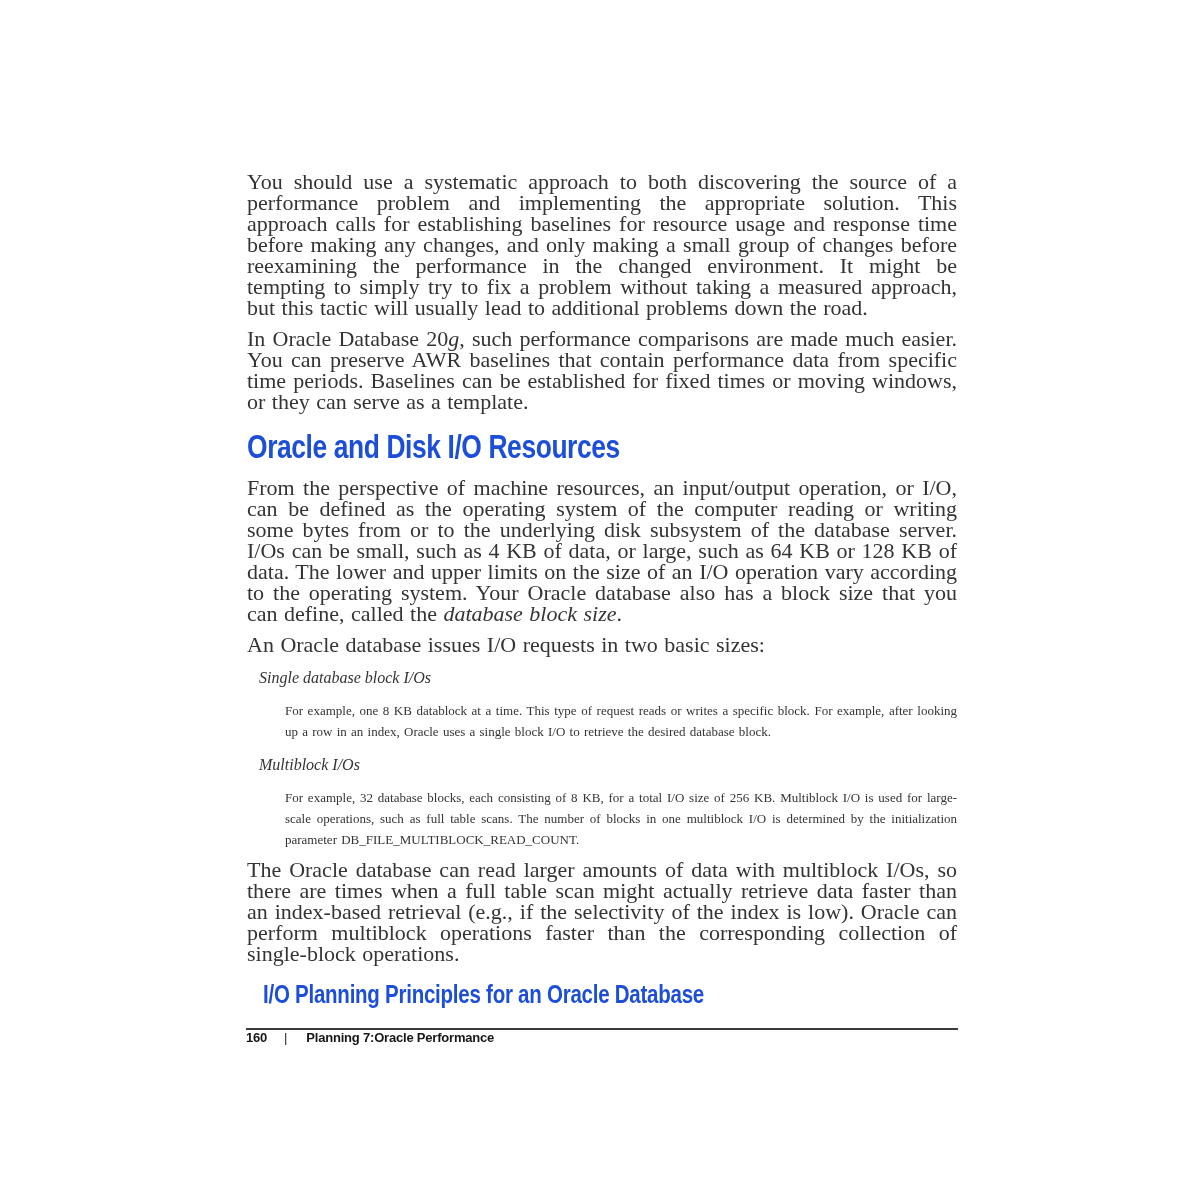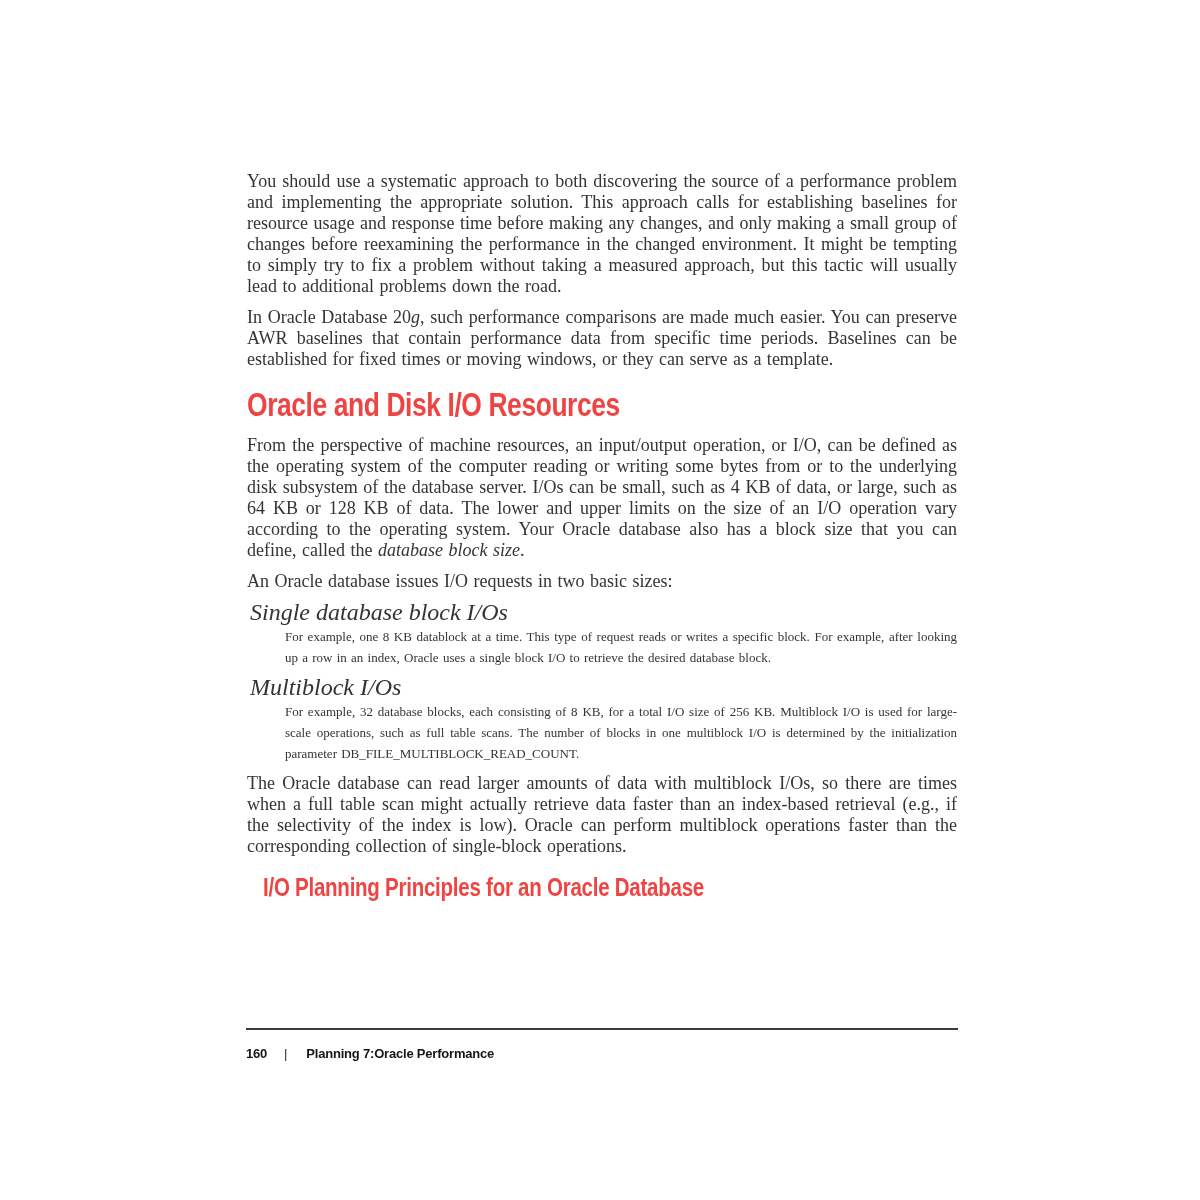--- a/index.html
+++ b/index.html
@@ -15,30 +15,30 @@
     font-family: "Liberation Serif", serif;
   }
   .content {
     position: absolute;
     left: 247px;
     top: 171px;
     width: 710px;
     color: #343434;
   }
   p.body-para {
-    font-size: 18px;
+    font-size: 22px;
     line-height: 21px;
     text-align: justify;
     margin: 0 0 10px 0;
     word-spacing: 1px;
   }
   h1.sec-heading, h2.sub-heading {
     font-family: "Liberation Sans", sans-serif;
     font-weight: bold;
-    color: #ef4444;
+    color: #1d4ed8;
     margin: 0;
   }
   h1.sec-heading {
     margin: 17px 0 12px 0;
     height: 36px;
   }
   h1.sec-heading .squeeze {
     display: inline-block;
     font-size: 33px;
     line-height: 36px;
@@ -54,39 +54,39 @@
   h2.sub-heading .squeeze {
     display: inline-block;
     font-size: 25px;
     line-height: 28px;
     letter-spacing: -0.3px;
     transform: scaleX(0.82);
     transform-origin: left center;
     white-space: nowrap;
   }
   .def-term {
-    font-size: 24px;
+    font-size: 16px;
     line-height: 21px;
     font-style: italic;
-    margin: 3px;
+    margin: 12px;
   }
   .def-body {
     font-size: 13px;
     line-height: 21px;
     text-align: justify;
     word-spacing: 1px;
     margin: 0 0 9px 38px;
   }
   .footer {
     position: absolute;
     left: 246px;
     top: 1028px;
     width: 712px;
     border-top: 2px solid #3c3c3c;
-    padding-top: 16px;
+    padding-top: 0;
   }
   .footer-row {
     display: flex;
     align-items: baseline;
     font-family: "Liberation Sans", sans-serif;
     font-weight: bold;
     font-size: 13px;
     color: #161616;
     letter-spacing: -0.2px;
   }

